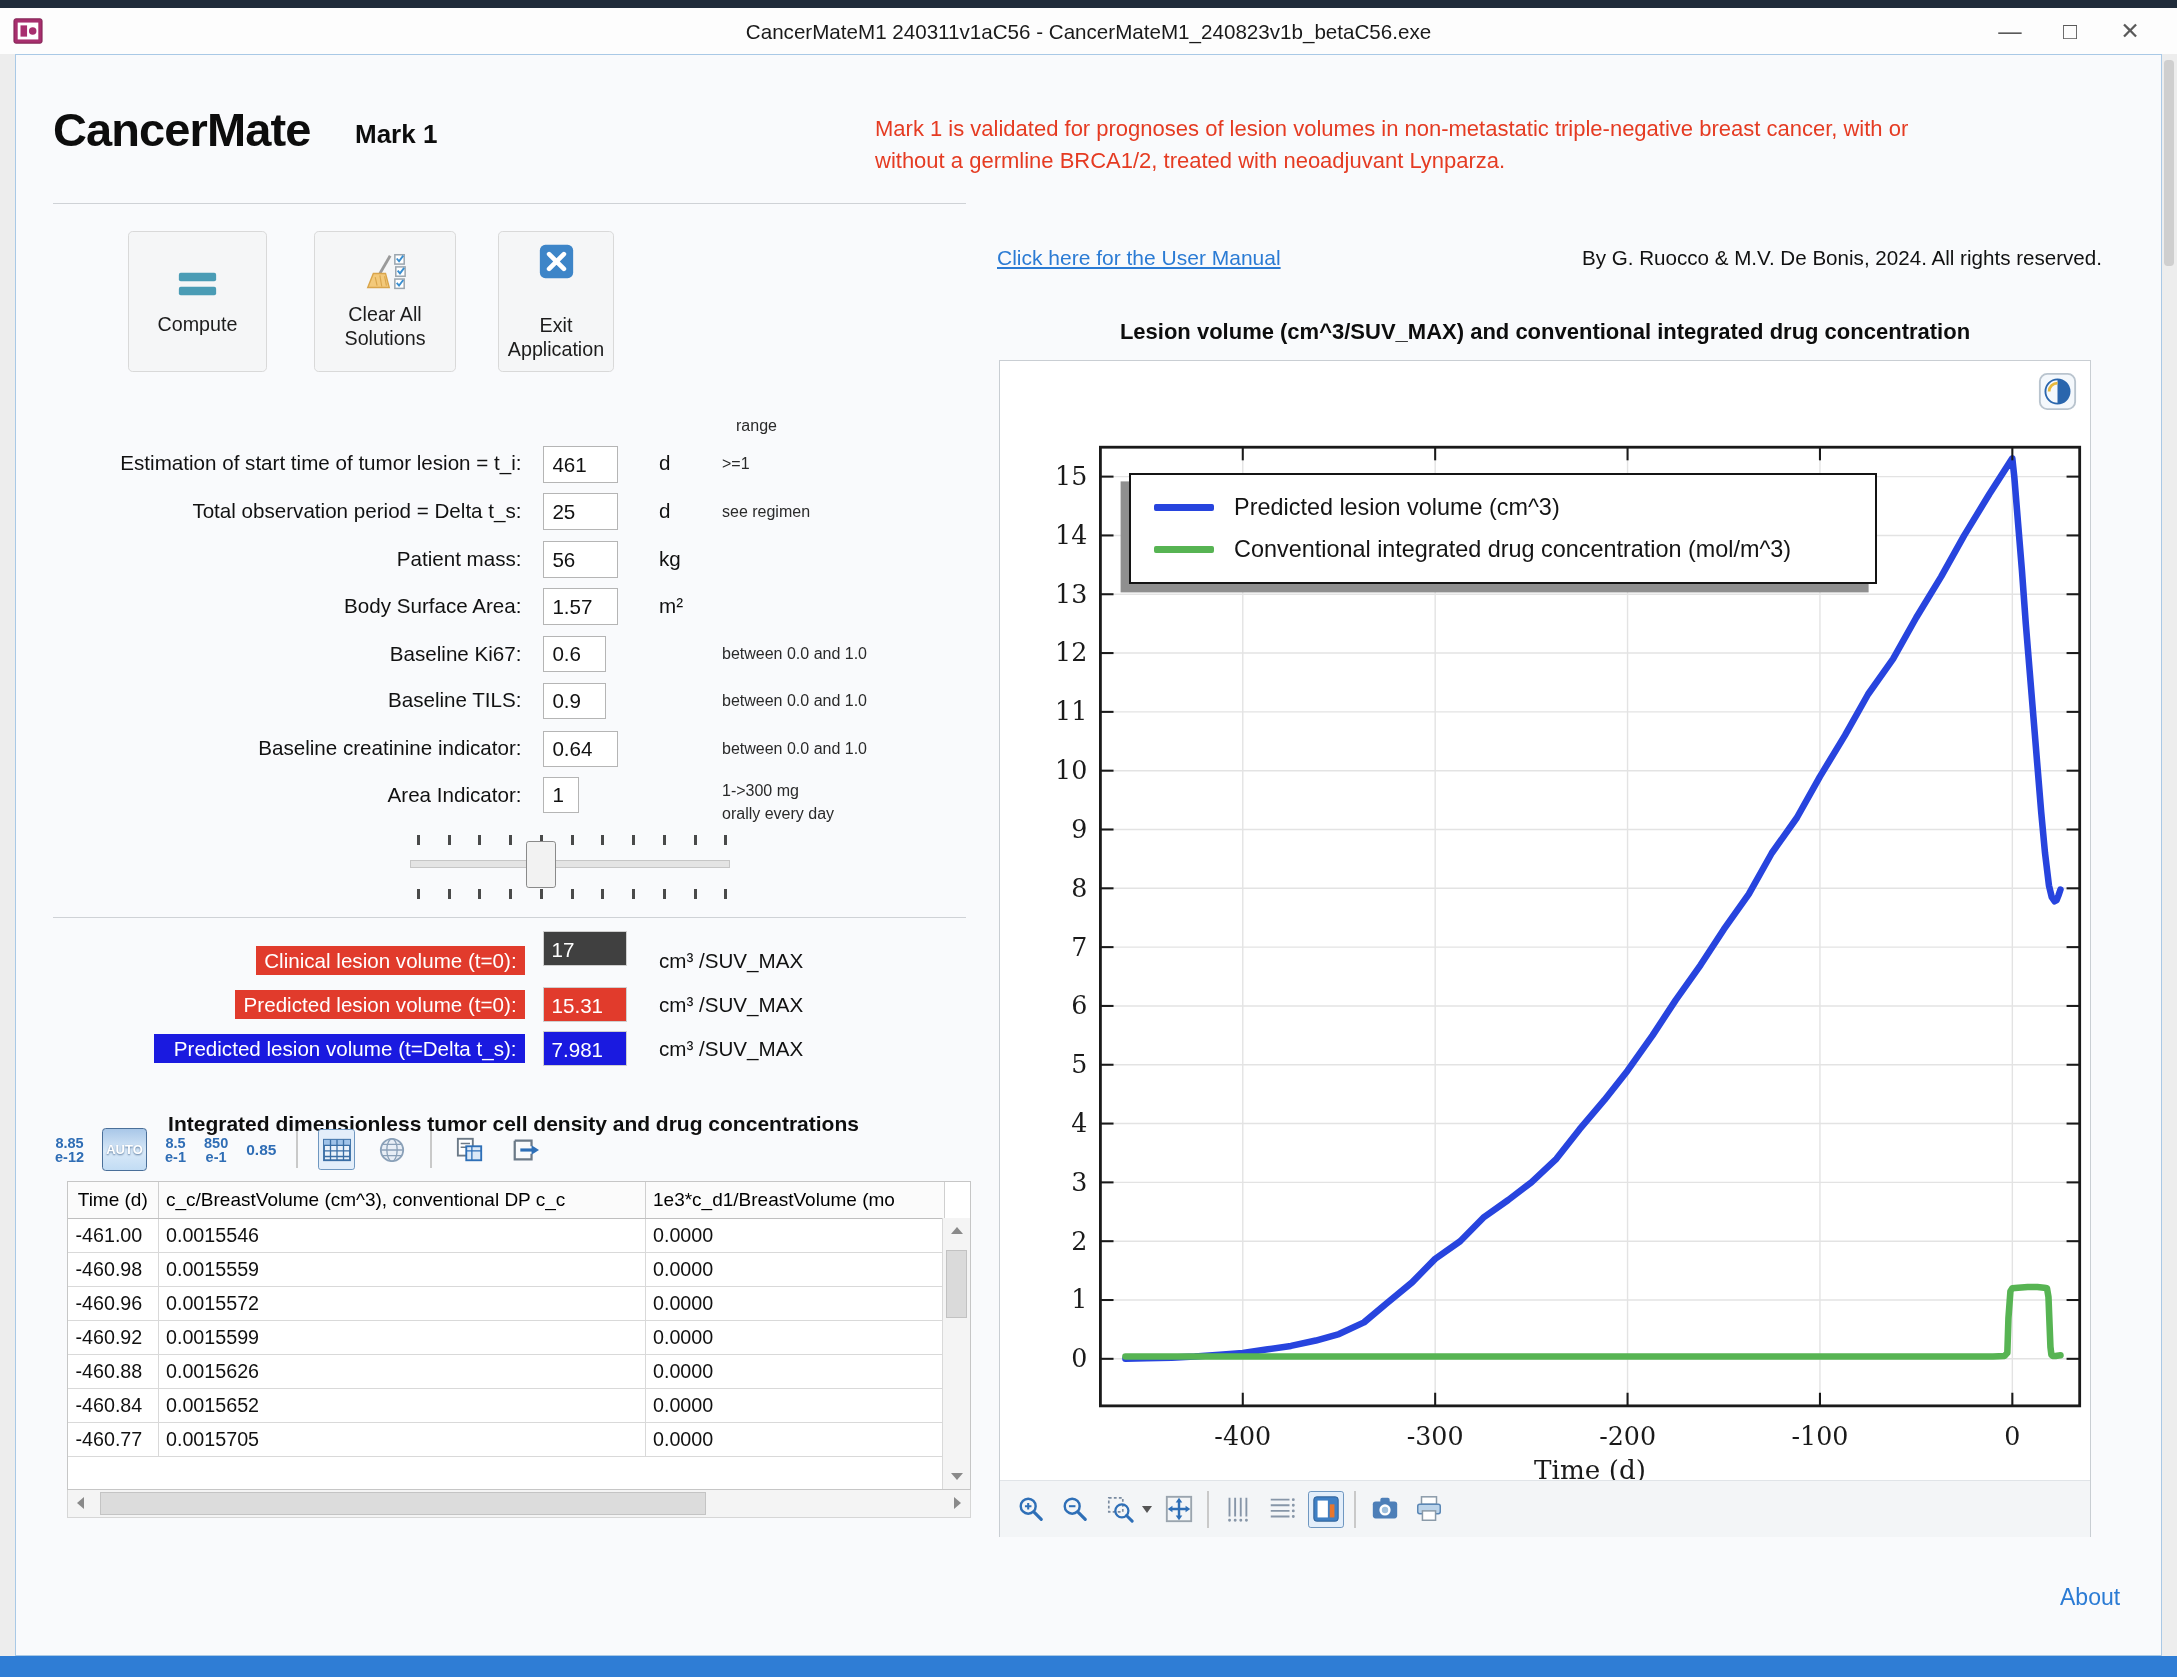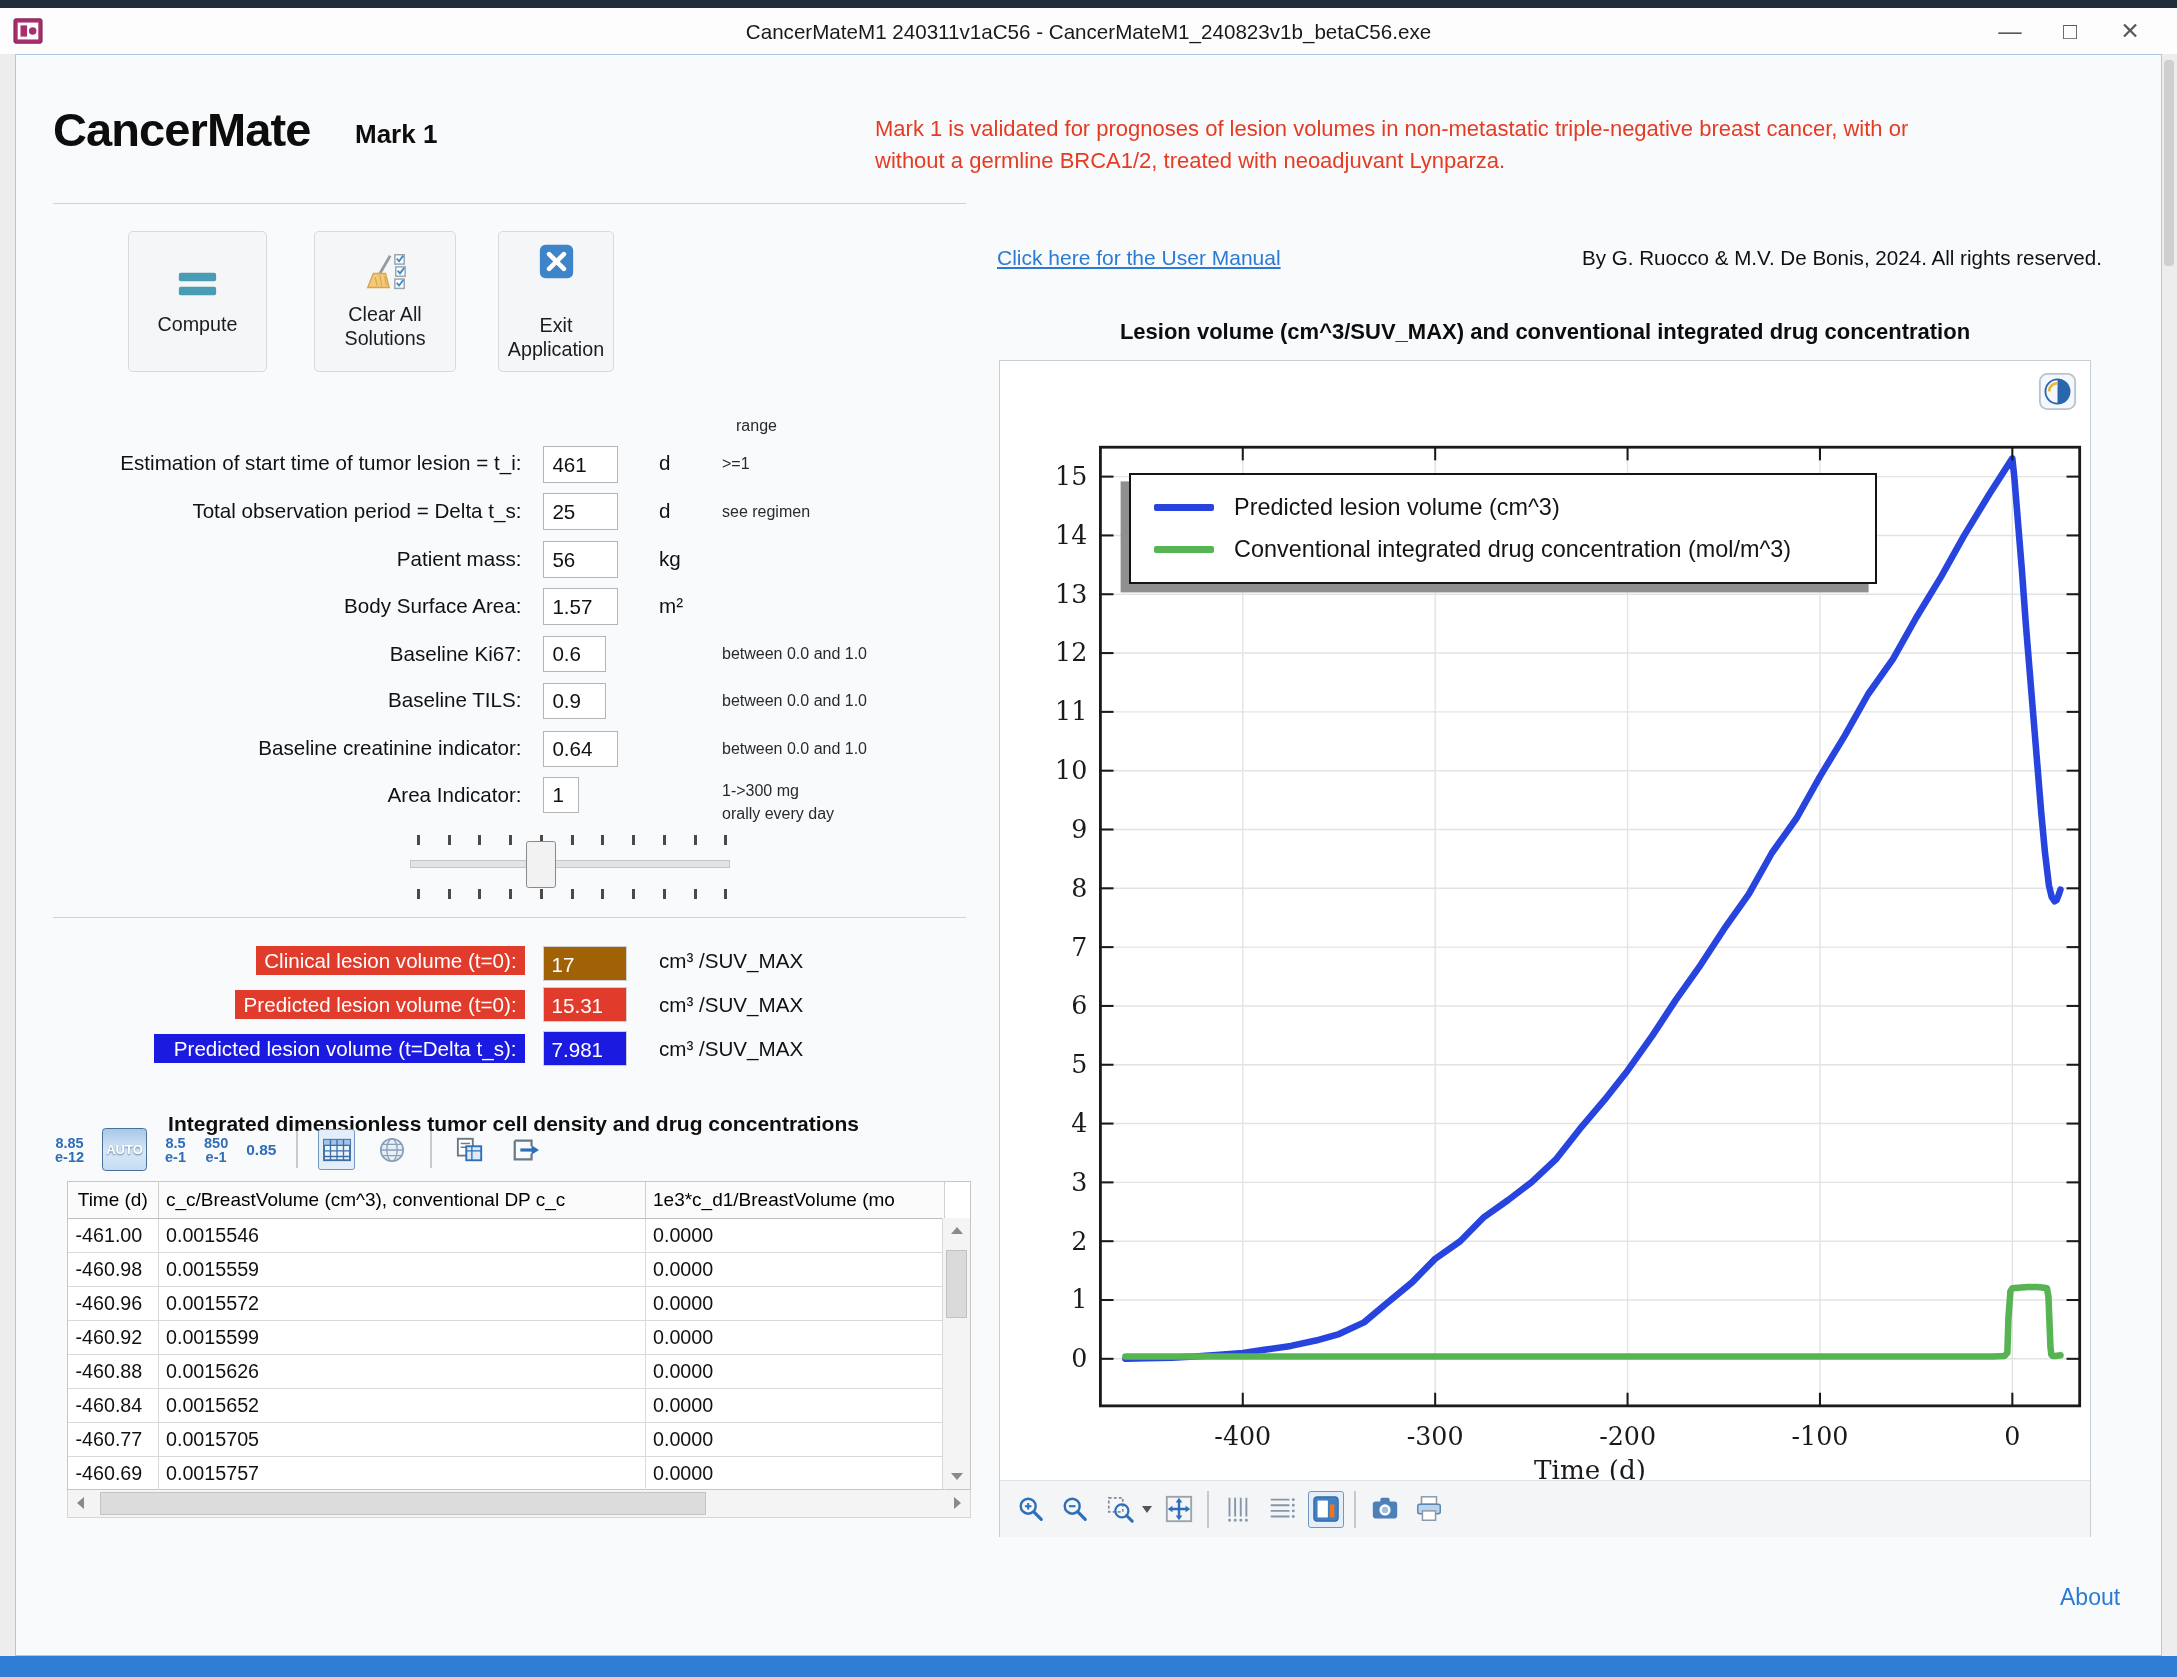--- a/index.html
+++ b/index.html
@@ -245,21 +245,21 @@
           <div class="slider-tick" style="left: 708px; top: 834px;"></div>
         </div>
       <div class="slider-track"></div>
       <div class="slider-handle"></div>
     </div>
 
     <div class="hr hr2"></div>
 
     <div id="result-rows">
         <div class="res-label" style="top: 888px;"><em style="background: rgb(225, 59, 44);">Clinical lesion volume (t=0):</em></div>
-        <div class="res-box" style="top: 876px; background: #a16207; margin-top: 15px;">17</div>
+        <div class="res-box" style="top: 876px; background: #404040;">17</div>
         <div class="res-unit" style="top: 888px;">cm³ /SUV_MAX</div>
         <div class="res-label" style="top: 932px;"><em style="background: rgb(225, 59, 44);">Predicted lesion volume (t=0):</em></div>
         <div class="res-box" style="top: 932px; background: rgb(225, 59, 44);">15.31</div>
         <div class="res-unit" style="top: 932px;">cm³ /SUV_MAX</div>
         <div class="res-label" style="top: 976px;"><em style="background: rgb(26, 26, 224); padding-left: 20px;">Predicted lesion volume (t=Delta t_s):</em></div>
         <div class="res-box" style="top: 976px; background: rgb(26, 26, 224);">7.981</div>
         <div class="res-unit" style="top: 976px;">cm³ /SUV_MAX</div>
       </div>
     <div class="section-title">Integrated dimensionless tumor cell density and drug concentrations</div>
 
@@ -352,25 +352,20 @@
               <td>0.0000</td>
             </tr>
             <tr>
               <td>-460.84</td>
               <td>0.0015652</td>
               <td>0.0000</td>
             </tr>
             <tr>
               <td>-460.77</td>
               <td>0.0015705</td>
-              <td>0.0000</td>
-            </tr>
-            <tr>
-              <td>-460.69</td>
-              <td>0.0015757</td>
               <td>0.0000</td>
             </tr>
           </tbody>
       </table>
       <div class="vscroll">
         <span class="tri tri-up"></span>
         <div class="vthumb"></div>
         <span class="tri tri-down"></span>
       </div>
     </div>

